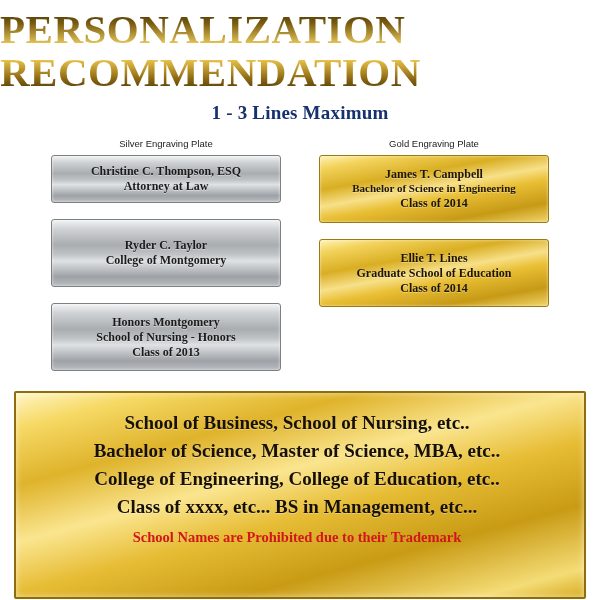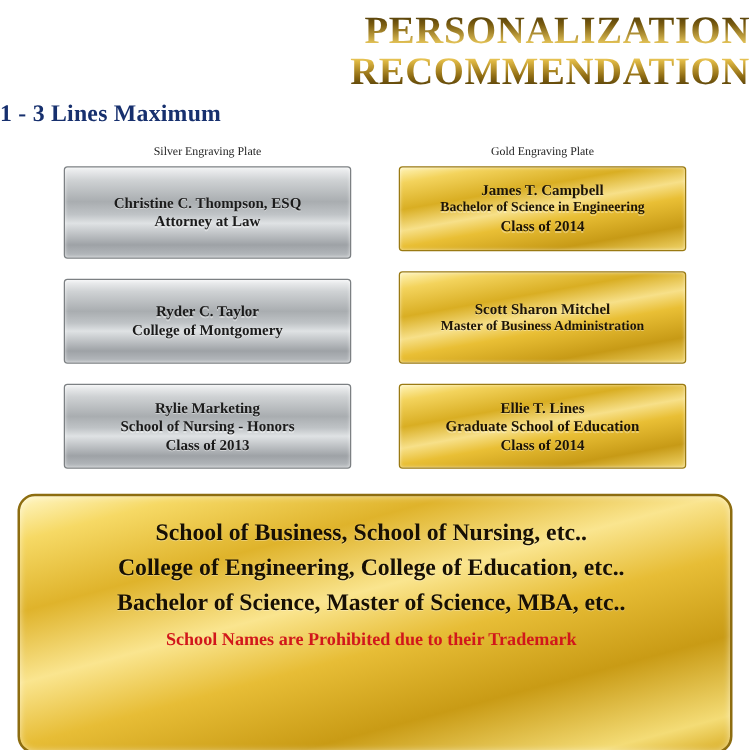--- a/index.html
+++ b/index.html
@@ -15,75 +15,76 @@
   }
   .page {
     position: relative;
     width: 600px;
     height: 600px;
     box-sizing: border-box;
   }
 
   
   .title {
-    text-align: right;
-    font-family: "Liberation Serif", serif;
-    font-weight: bold;
-    font-size: 31px;
+    text-align: left;
+    font-family: "Liberation Serif", serif;
+    font-weight: bold;
+    font-size: 41px;
     letter-spacing: 0.5px;
     margin: 8px 0 0 0;
     
     background: linear-gradient(180deg,#3a2c06 0%,#7a5c10 18%,#e8c75a 42%,#fff3c0 52%,#e2bb45 62%,#8d6a12 82%,#3a2c06 100%);
     -webkit-background-clip: text;
     background-clip: text;
     color: transparent;
     -webkit-text-fill-color: transparent;
     text-transform: uppercase;
     line-height: 1.05;
   }
   .subtitle {
+    text-align: center;
     font-family: "Liberation Serif", serif;
     font-weight: bold;
     font-size: 19px;
     color: #17306e;
     margin: 8px 0 0 0;
     letter-spacing: 0.2px;
   }
 
   
   .columns {
     display: flex;
     justify-content: center;
     gap: 38px;
     margin-top: 14px;
   }
   .col {
     width: 230px;
   }
   .col-label {
     text-align: center;
-    font-family: Liberation Serif, serif;
+    font-family: Liberation Sans, sans-serif;
     font-size: 9.5px;
     color: #222;
     margin-bottom: 6px;
   }
   .plate {
     position: relative;
     box-sizing: border-box;
     width: 230px;
     border-radius: 3px;
     display: flex;
     flex-direction: column;
     align-items: center;
     justify-content: center;
     overflow: hidden;
     margin-bottom: 16px;
     padding: 5px 6px;
   }
-  .plate.lines2 { height: 74px; }
+  .plate.lines2 { height: 48px; }
   .plate.lines3 { height: 68px; }
 
   .plate.silver {
     background: linear-gradient(180deg,#f2f3f4 0%,#cfd2d4 14%,#a9adb0 38%,#bfc3c6 52%,#dfe2e4 62%,#9ea2a6 86%,#b8bcc0 100%);
     border: 1px solid #7c8083;
     box-shadow: inset 0 0 3px rgba(255,255,255,0.7);
   }
   .plate.gold {
     background: linear-gradient(170deg,#fff4b8 0%,#f3d35c 12%,#d9ae23 32%,#f7e089 48%,#e9bf35 60%,#c79a16 82%,#f0d469 100%);
     border: 1px solid #9a7a12;
@@ -107,21 +108,21 @@
     text-shadow: 0 1px 0 rgba(255,255,255,0.35);
   }
   .plate .line.sm { font-size: 11px; }
 
   
   .panel {
     position: relative;
     box-sizing: border-box;
     margin: 4px 14px 0 14px;
     height: 208px;
-    border-radius: 14px;
+    border-radius: 2px;
     border: 2px solid #8d6d10;
     background: linear-gradient(165deg,#fff6c4 0%,#f6d965 10%,#dfb32b 26%,#fae58f 42%,#e7bd36 56%,#c99b15 74%,#f4dc76 92%,#d8ac22 100%);
     box-shadow: inset 0 0 6px rgba(255,255,255,0.55);
     padding: 16px 10px 10px 4px;
     display: flex;
     flex-direction: column;
     align-items: center;
     justify-content: flex-start;
     overflow: hidden;
   }
@@ -164,49 +165,46 @@
         <div class="line">Christine C. Thompson, ESQ</div>
         <div class="line">Attorney at Law</div>
       </div>
 
       <div class="plate silver lines3">
         <div class="line">Ryder C. Taylor</div>
         <div class="line">College of Montgomery</div>
       </div>
 
       <div class="plate silver lines3">
-        <div class="line">Rylie Marketing</div>
+        <div class="line">Honors Montgomery</div>
         <div class="line">School of Nursing - Honors</div>
         <div class="line">Class of 2013</div>
       </div>
     </div>
 
     <div class="col">
       <div class="col-label">Gold Engraving Plate</div>
 
       <div class="plate gold lines3">
         <div class="line">James T. Campbell</div>
         <div class="line sm">Bachelor of Science in Engineering</div>
         <div class="line">Class of 2014</div>
       </div>
 
-      <div class="plate gold lines2">
-        <div class="line">Scott Sharon Mitchel</div>
-        <div class="line sm">Master of Business Administration</div>
-      </div>
 
       <div class="plate gold lines3">
         <div class="line">Ellie T. Lines</div>
         <div class="line">Graduate School of Education</div>
         <div class="line">Class of 2014</div>
       </div>
     </div>
 
   </div>
 
   <div class="panel">
     <div class="pline">School of Business, School of Nursing, etc..</div>
+    <div class="pline">Bachelor of Science, Master of Science, MBA, etc..</div>
     <div class="pline">College of Engineering, College of Education, etc..</div>
-    <div class="pline">Bachelor of Science, Master of Science, MBA, etc..</div>
+    <div class="pline">Class of xxxx, etc...    BS in Management, etc...</div>
     <div class="warning">School Names are Prohibited due to their Trademark</div>
   </div>
 
 </div>
 
 </body></html>

